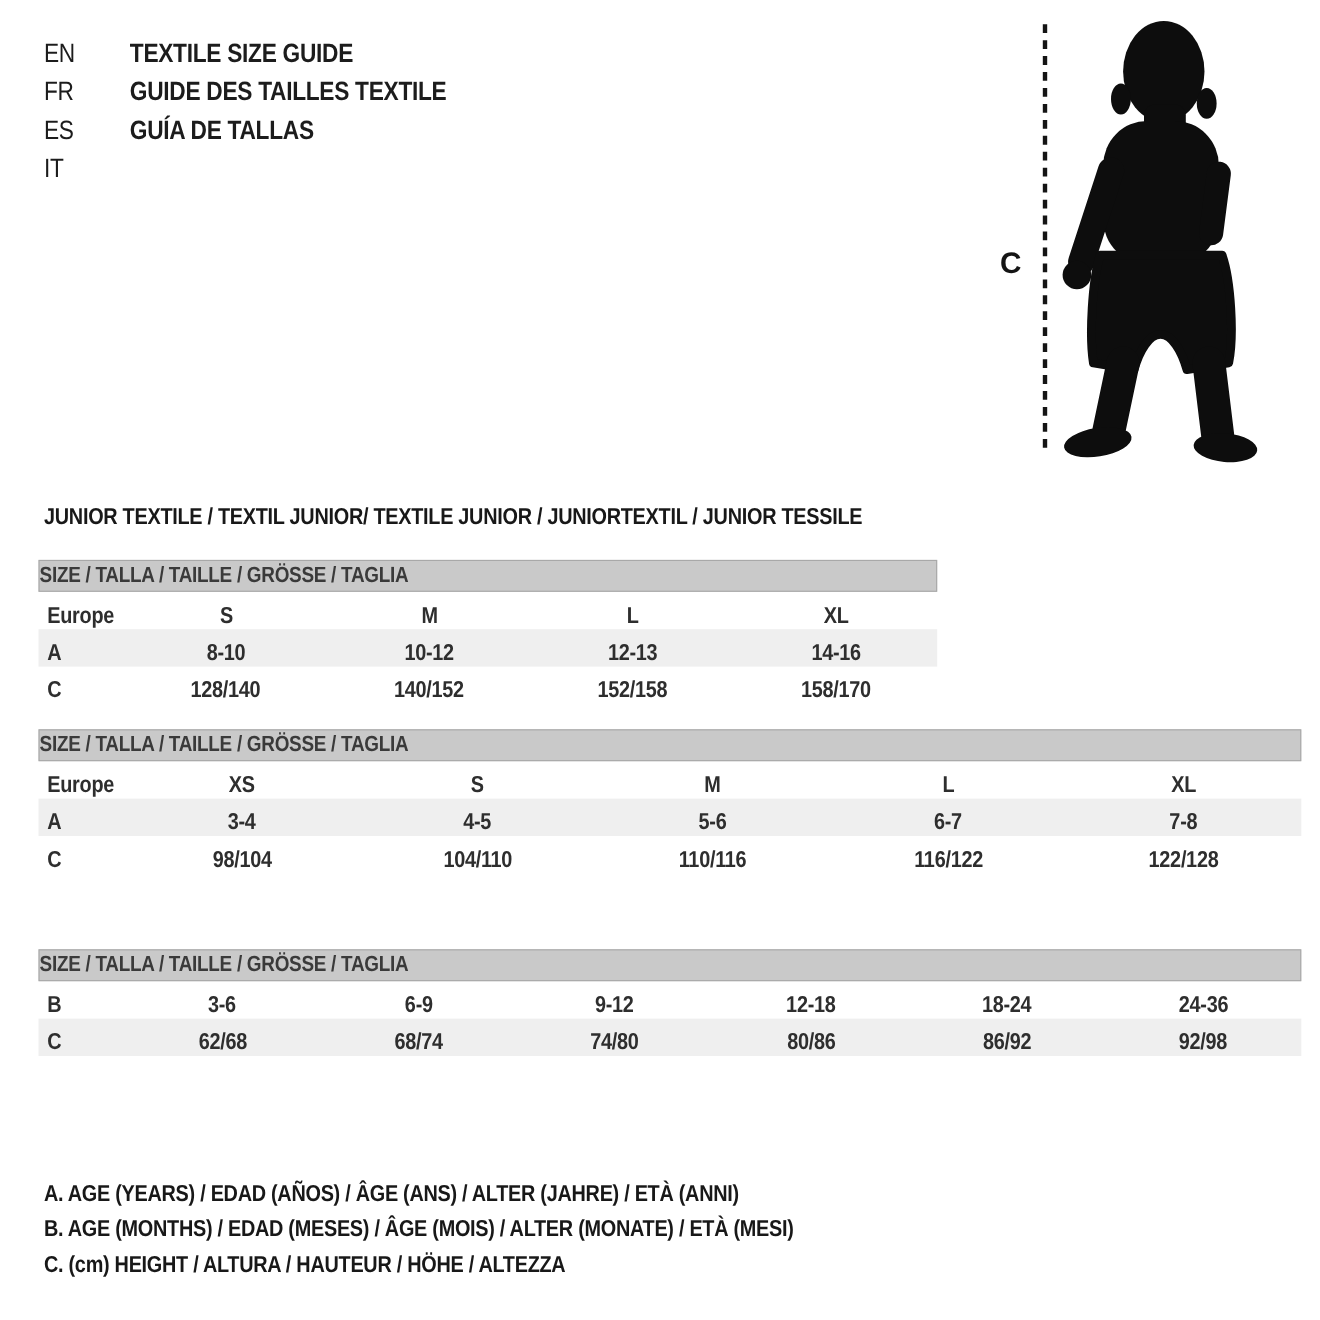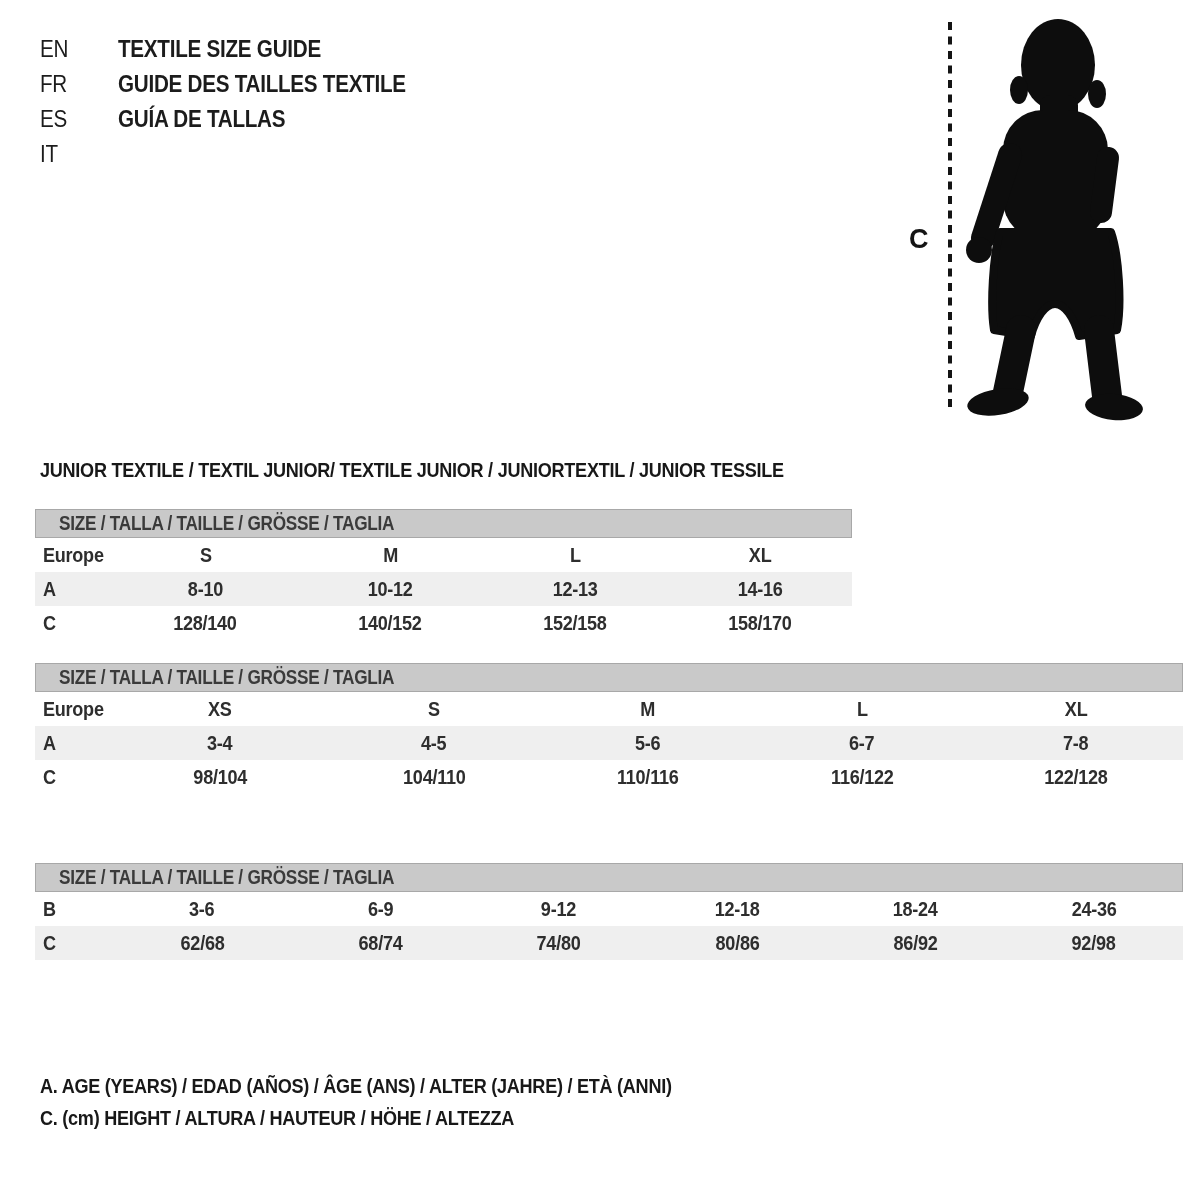--- a/index.html
+++ b/index.html
@@ -31,24 +31,24 @@
   .sec-heading { margin:0 0 0 5px; font-size:21px; font-weight:700; color:#181818; }
   .h-line { height:28px; line-height:28px; }
   .sec-babies .h-line { height:33px; line-height:33px; }
   .sec-heading .sub { font-size:13px; vertical-align:-4px; letter-spacing:0; }
 
   .size-table { margin-top:25px; }
   .sec-babies .size-table { margin-top:20px; }
   .t-header {
     height:29px; box-sizing:border-box; background:#c9c9c9;
     border:1px solid #a8a8a8; display:flex; align-items:center;
-    padding-left:23px; font-size:20px; font-weight:700; color:#3a3a3a;
+    padding-left:0; font-size:20px; font-weight:700; color:#3a3a3a;
   }
   .t-row {
-    display:flex; height:34px; align-items:center;
+    display:flex; height:34px; align-items:flex-end;
     font-size:21px; font-weight:700; color:#2e2e2e;
   }
   .t-row.shaded { background:#efefef; }
   .t-label { width:78px; padding-left:8px; box-sizing:border-box; }
   .t-cell { flex:1; text-align:center; }
 
   
   .legend { position:absolute; left:40px; top:1070px; }
   .legend-line { height:32px; line-height:32px; font-size:21px; font-weight:700; color:#181818; }
 </style>
@@ -192,16 +192,17 @@
             <span class="t-cell"><span class="cond center">80/86</span></span>
             <span class="t-cell"><span class="cond center">86/92</span></span>
             <span class="t-cell"><span class="cond center">92/98</span></span>
           </div>
         </div>
     </div>
   </section>
 
   <div class="legend">
     <div class="legend-line"><span class="cond">A. AGE (YEARS) / EDAD (AÑOS) / ÂGE (ANS) / ALTER (JAHRE) / ETÀ (ANNI)</span></div>
+    <div class="legend-line"><span class="cond">B. AGE (MONTHS) / EDAD (MESES) / ÂGE (MOIS) / ALTER (MONATE) / ETÀ (MESI)</span></div>
     <div class="legend-line"><span class="cond">C. (cm) HEIGHT / ALTURA / HAUTEUR / HÖHE / ALTEZZA</span></div>
   </div>
 
 </div>
 
 </body></html>

